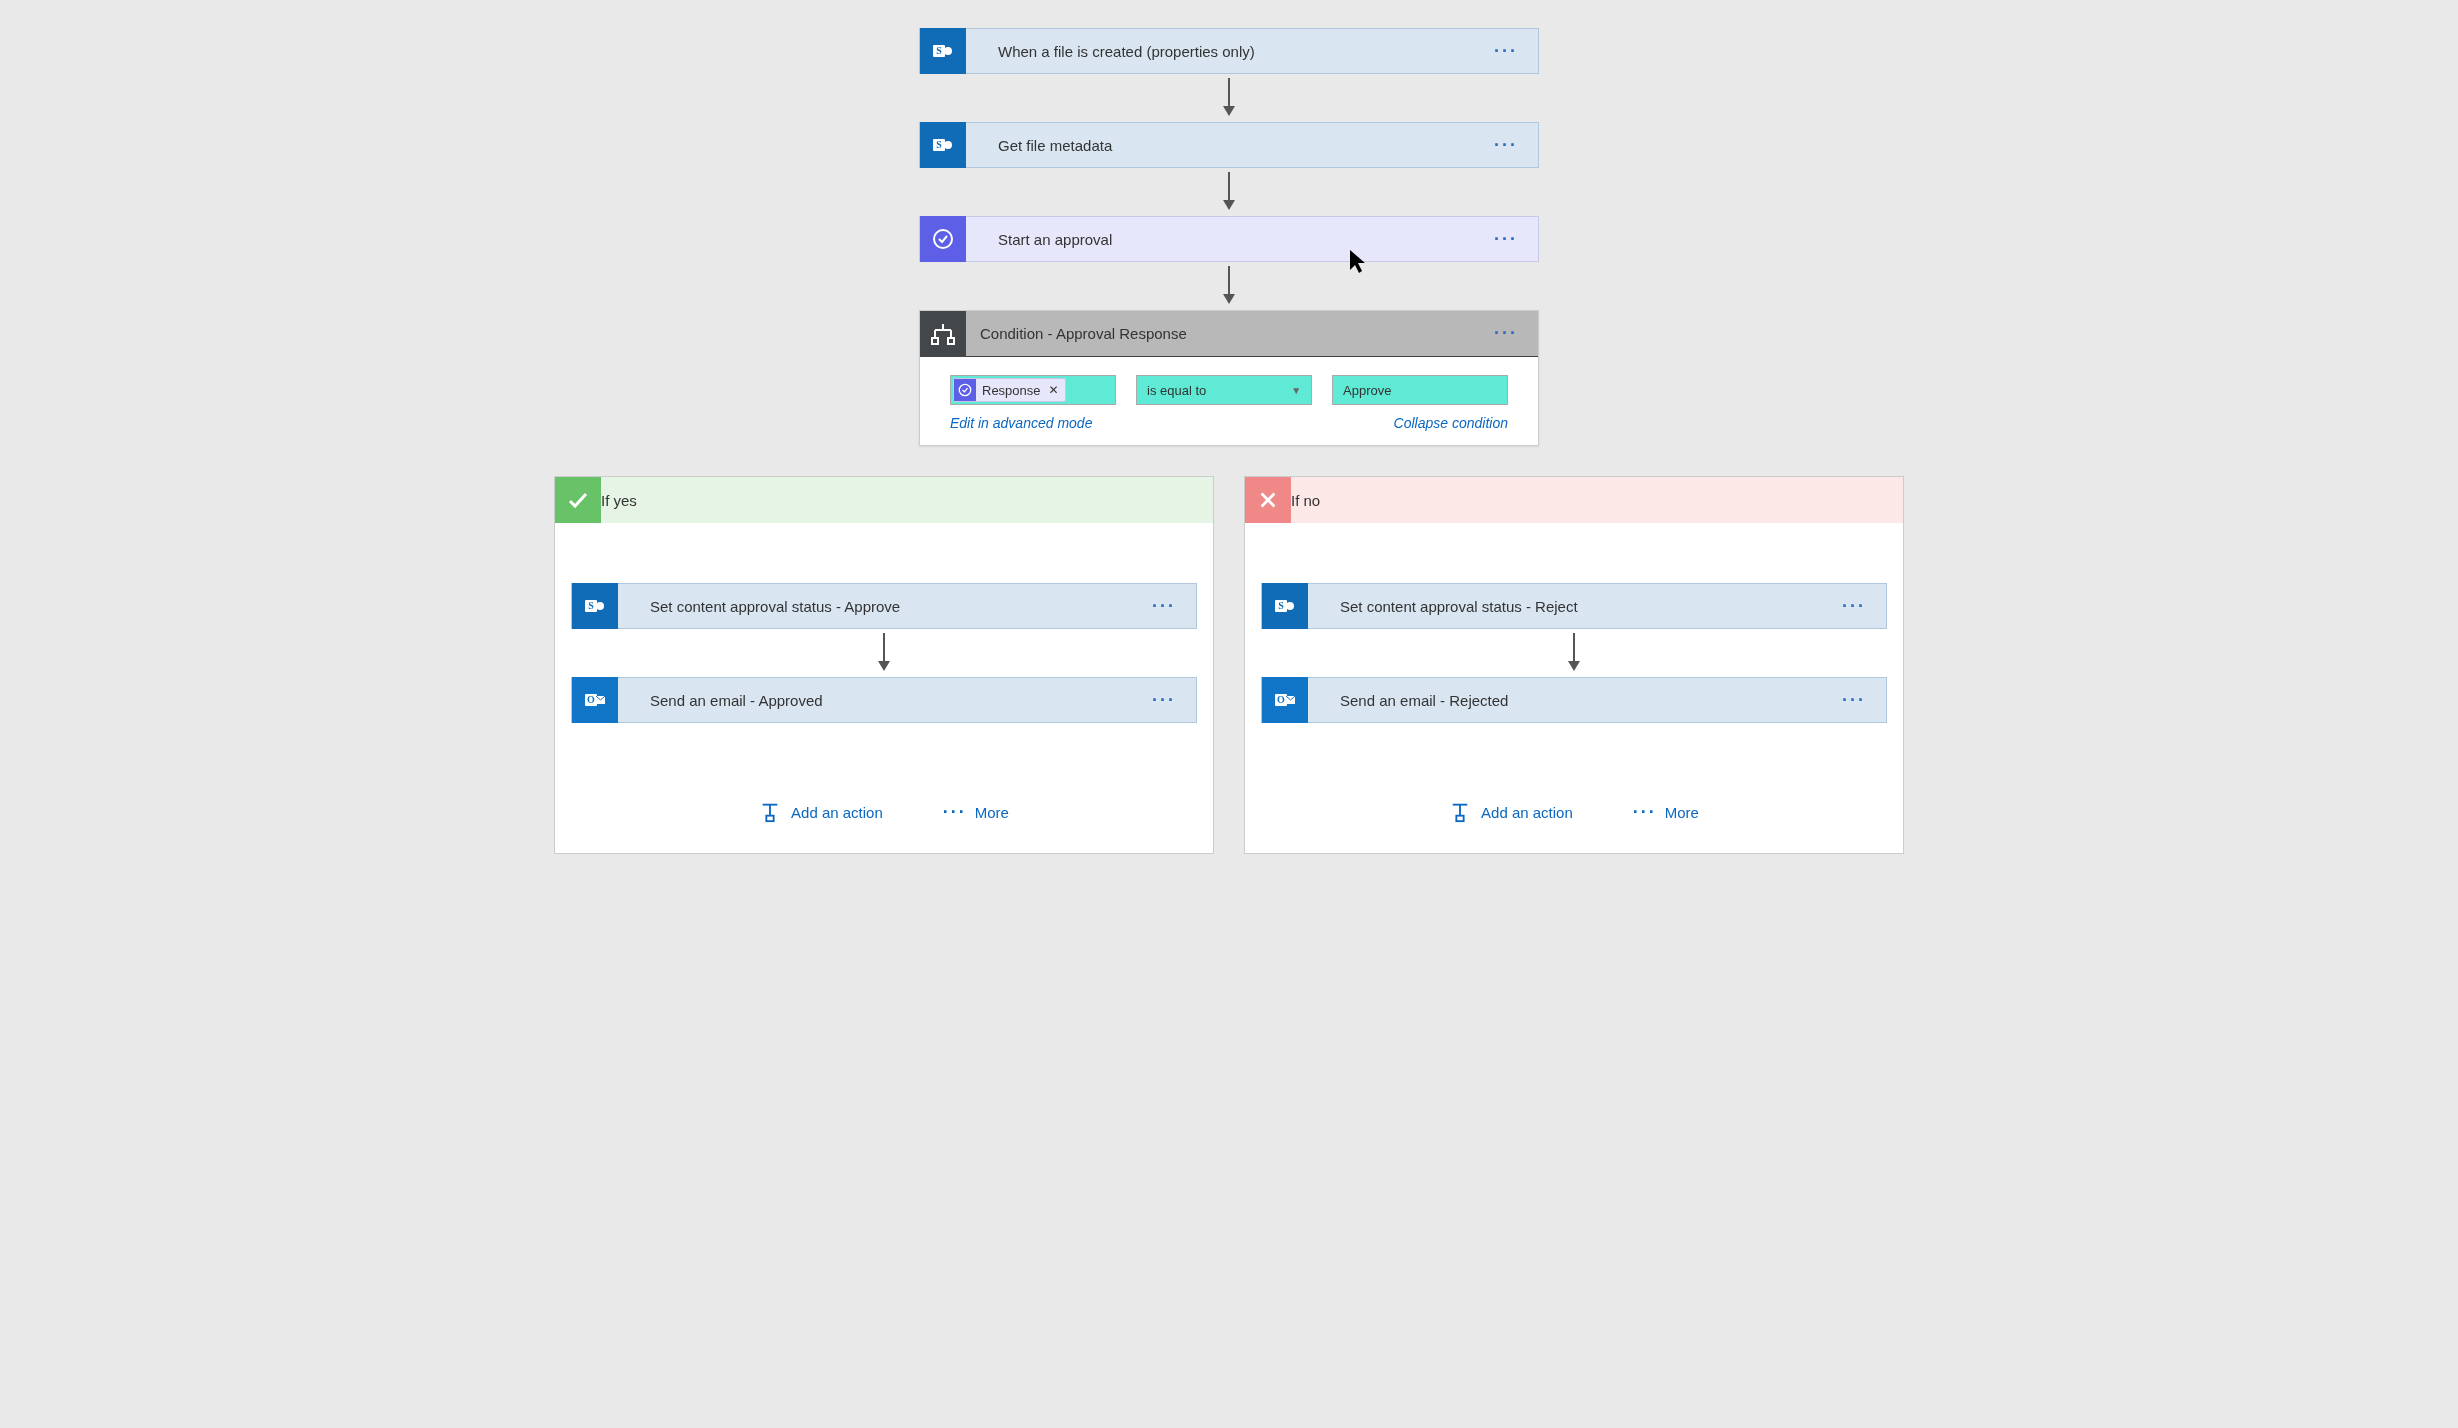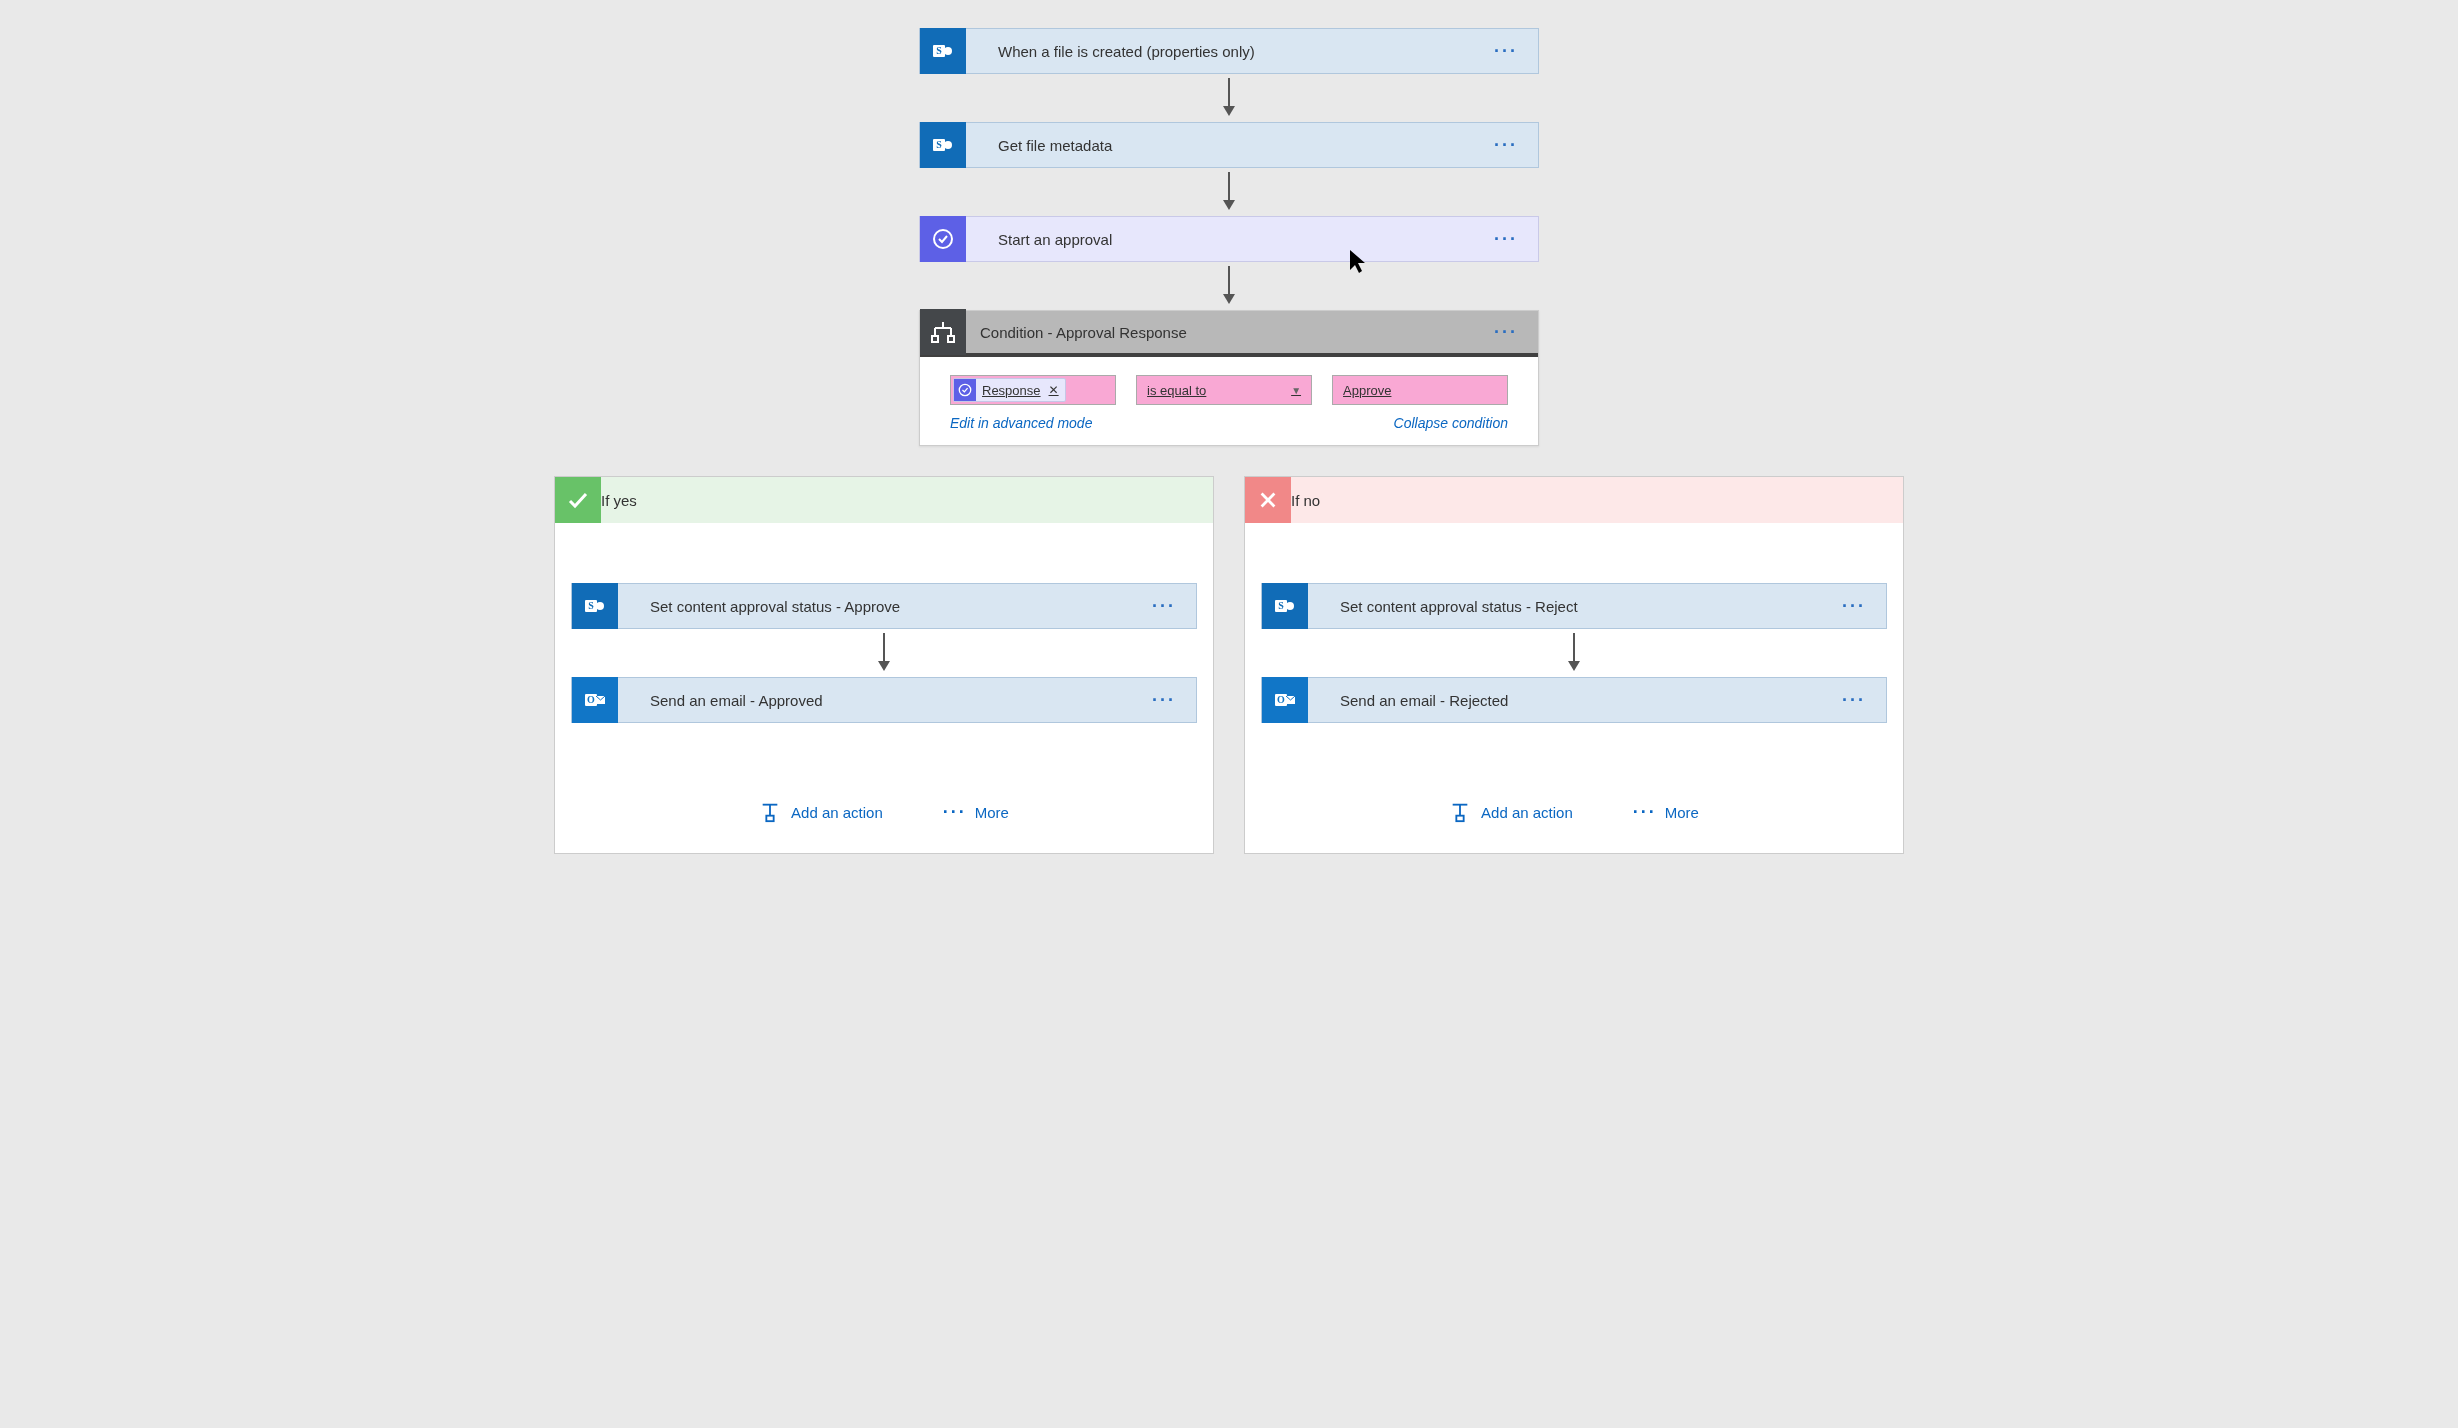--- a/index.html
+++ b/index.html
@@ -69,21 +69,21 @@
     width: 620px;
     background: #fff;
     border: 1px solid #ccc;
     box-shadow: 0 1px 2px rgba(0,0,0,0.08);
   }
   .condition-header {
     display: flex;
     align-items: center;
     height: 46px;
     background: #b8b8b8;
-    border-bottom: 4px solid #404040;
+    border-bottom: 1px solid #404040;
   }
   .cond-icon {
     width: 46px;
     height: 46px;
     background: #44474a;
     display: flex;
     align-items: center;
     justify-content: center;
   }
   .cond-header-label {
@@ -98,22 +98,21 @@
   .cond-row {
     display: flex;
     gap: 20px;
     margin-bottom: 10px;
   }
   .cond-field {
     border: 1px solid #aaa;
     height: 30px;
     display: flex;
     align-items: center;
-    background: #f9a8d4;
-    text-decoration: underline;
+    background: #5eead4;
   }
   .token-box {
     width: 170px;
     padding: 2px;
   }
   .token {
     display: inline-flex;
     align-items: center;
     background: #e7e7fc;
     border: 1px solid #c6c6e6;

